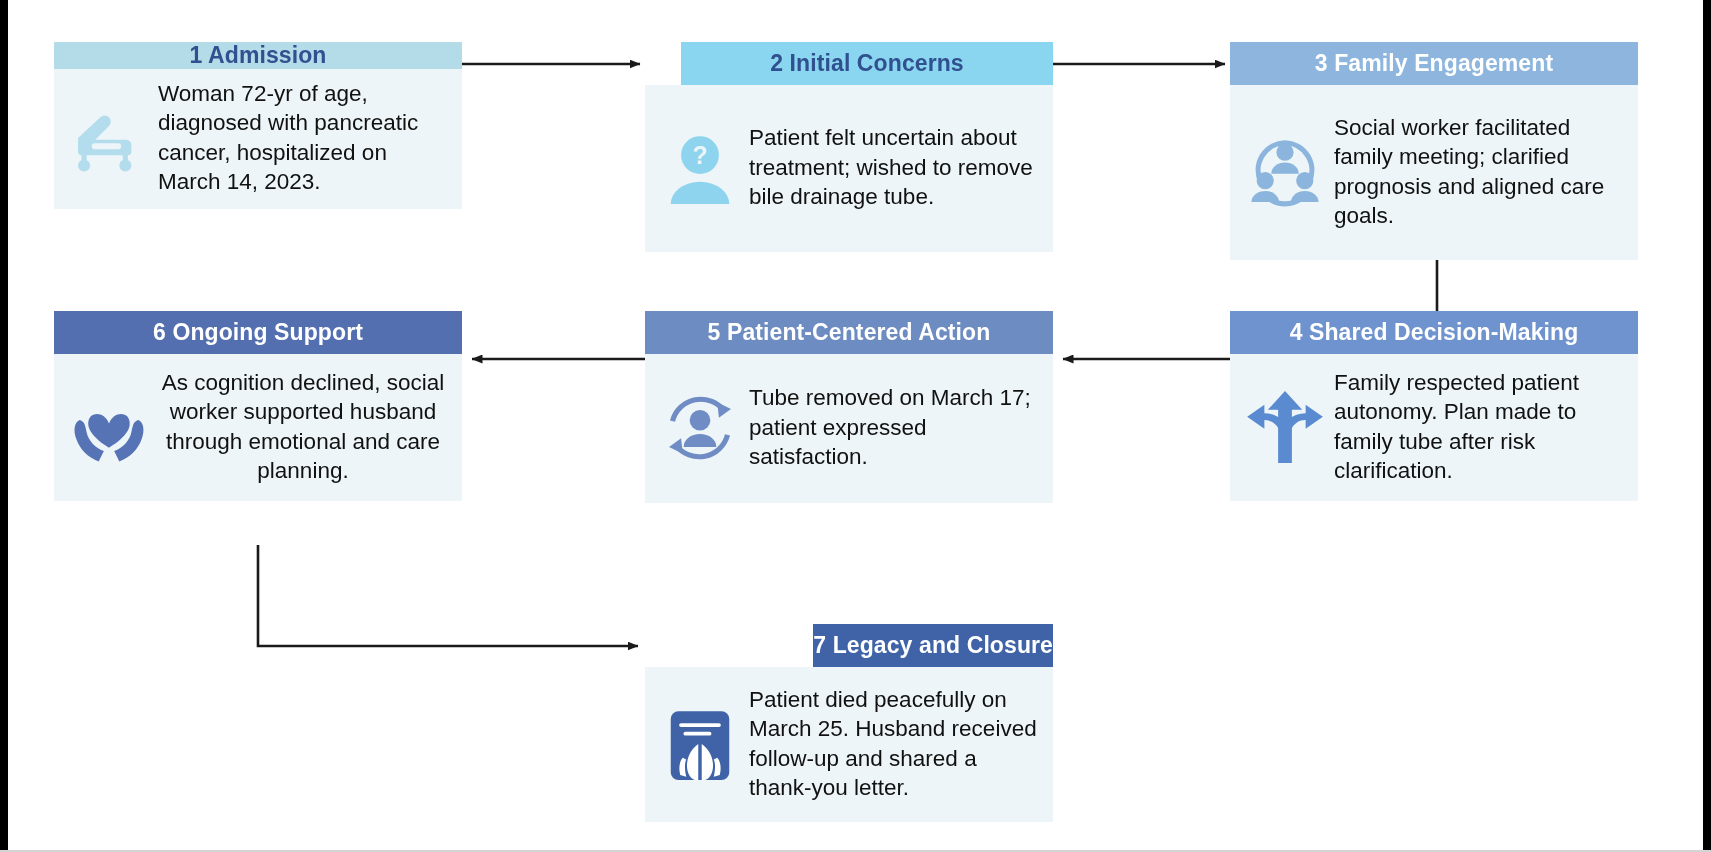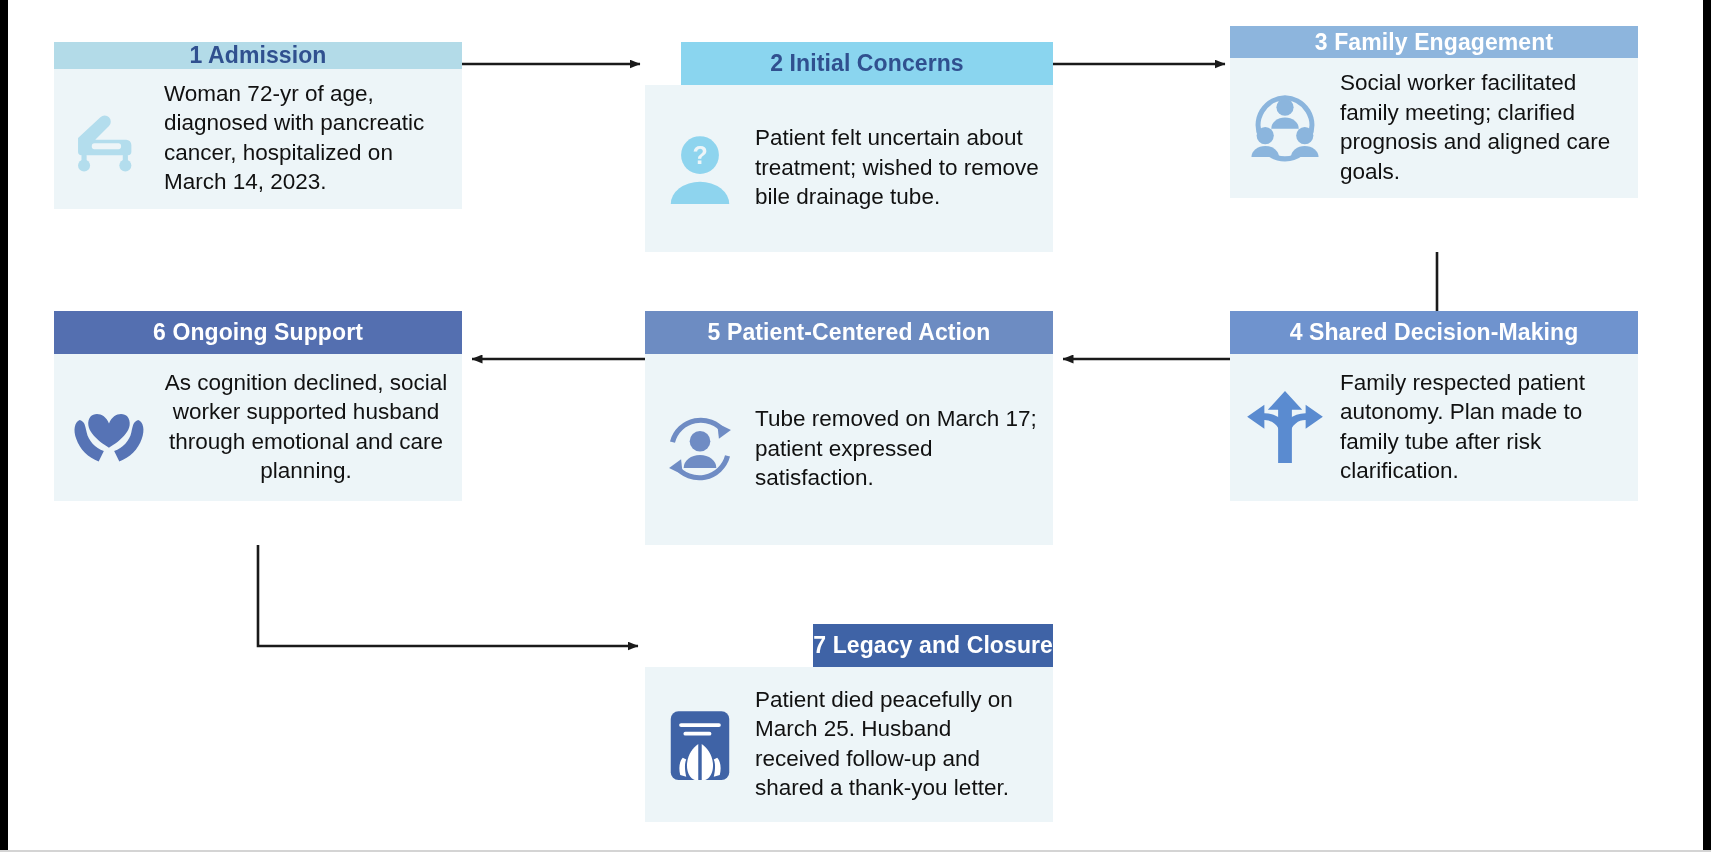--- a/index.html
+++ b/index.html
@@ -39,21 +39,21 @@
     font-size: 23px;
     font-weight: bold;
     letter-spacing: 0.1px;
     white-space: nowrap;
   }
   .node-body {
     flex: 1;
     display: flex;
     align-items: center;
     padding: 10px 14px 12px 12px;
-    gap: 12px;
+    gap: 6px;
   }
   .node-icon {
     flex: 0 0 auto;
     width: 86px;
     height: 86px;
     display: flex;
     align-items: center;
     justify-content: center;
   }
   .node-icon svg {
@@ -164,21 +164,21 @@
             <circle cx="50" cy="35" r="22"></circle>
             <path d="M16 92 A34 26 0 0 1 84 92 Z"></path>
           </g>
           <text x="50" y="45" text-anchor="middle" font-family="Liberation Sans, sans-serif" font-size="29" font-weight="bold" fill="#edf5f8">?</text>
         </svg>
       </div>
       <div class="node-text">Patient felt uncertain about treatment; wished to remove bile drainage tube.</div>
     </div>
   </div>
 
-  <div class="node" style="left:1230px; top:26px; width:408px; height:172px;">
+  <div class="node" style="left:1230px; top:42px; width:408px; height:218px;">
     <div class="node-header" style="background:#8db5dd; color:#ffffff;">
       <span>3 Family Engagement</span>
     </div>
     <div class="node-body" style="background:#edf5f8;">
       <div class="node-icon">
         <svg viewBox="0 0 100 100">
           <g fill="none" stroke="#8bb5dd" stroke-width="6" stroke-linecap="round">
             <path d="M22 62 A32 32 0 0 1 50 16 A32 32 0 0 1 78 62"></path>
             <path d="M30 80 A32 32 0 0 0 70 80"></path>
           </g>
@@ -207,21 +207,21 @@
             <path d="M44 92 L44 56 A18 18 0 0 0 26 42 L26 52 L6 38 L26 24 L26 34 A30 30 0 0 1 56 60 L56 92 Z"></path>
             <path d="M56 92 L56 56 A18 18 0 0 1 74 42 L74 52 L94 38 L74 24 L74 34 A30 30 0 0 0 44 60 L44 92 Z"></path>
             <path d="M42 92 L42 30 L30 30 L50 8 L70 30 L58 30 L58 92 Z"></path>
           </g>
         </svg>
       </div>
       <div class="node-text">Family respected patient autonomy. Plan made to family tube after risk clarification.</div>
     </div>
   </div>
 
-  <div class="node" style="left:645px; top:311px; width:408px; height:234px;">
+  <div class="node" style="left:645px; top:311px; width:408px; height:192px;">
     <div class="node-header" style="background:#6d8cc2; color:#ffffff;">
       <span>5 Patient-Centered Action</span>
     </div>
     <div class="node-body" style="background:#edf5f8;">
       <div class="node-icon">
         <svg viewBox="0 0 100 100">
           <g fill="none" stroke="#6f8cc4" stroke-width="6">
             <path d="M18 42 A34 34 0 0 1 78 30"></path>
             <path d="M82 58 A34 34 0 0 1 22 70"></path>
           </g>

